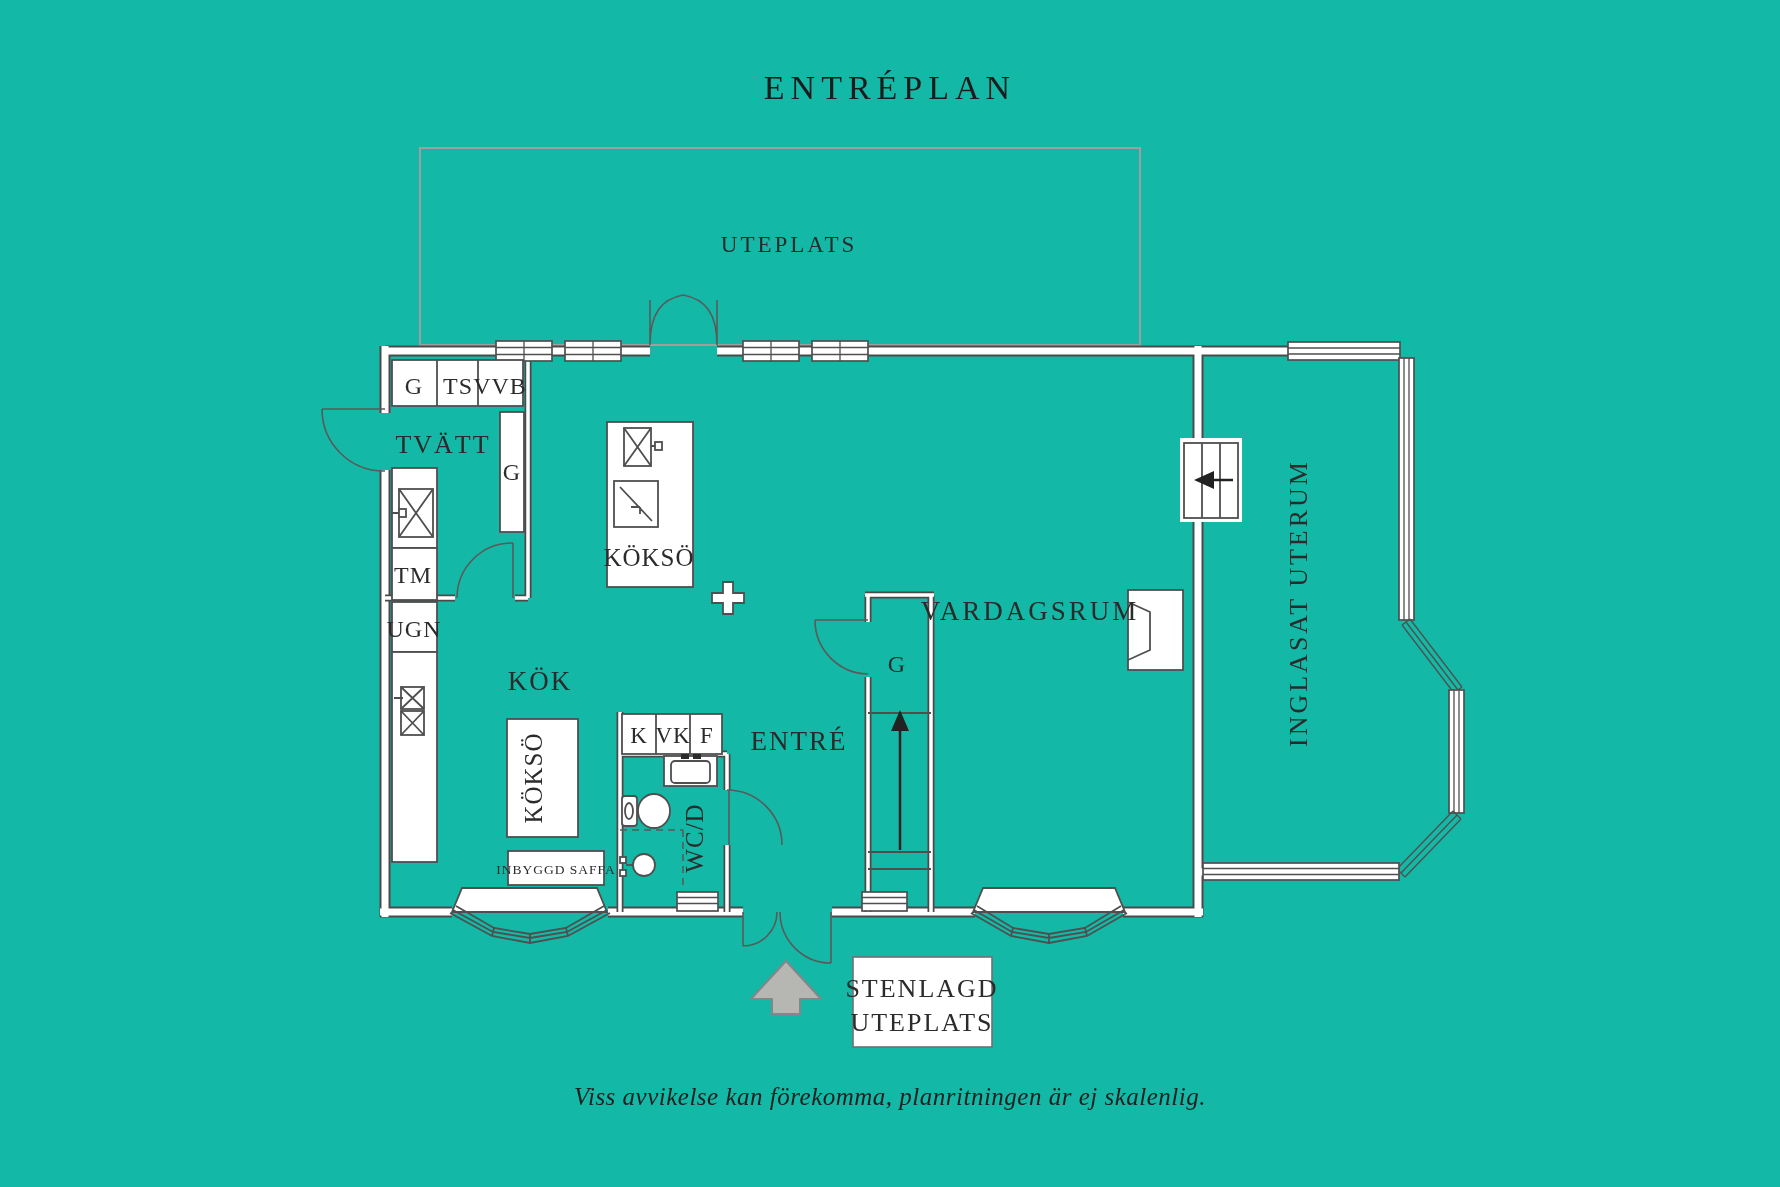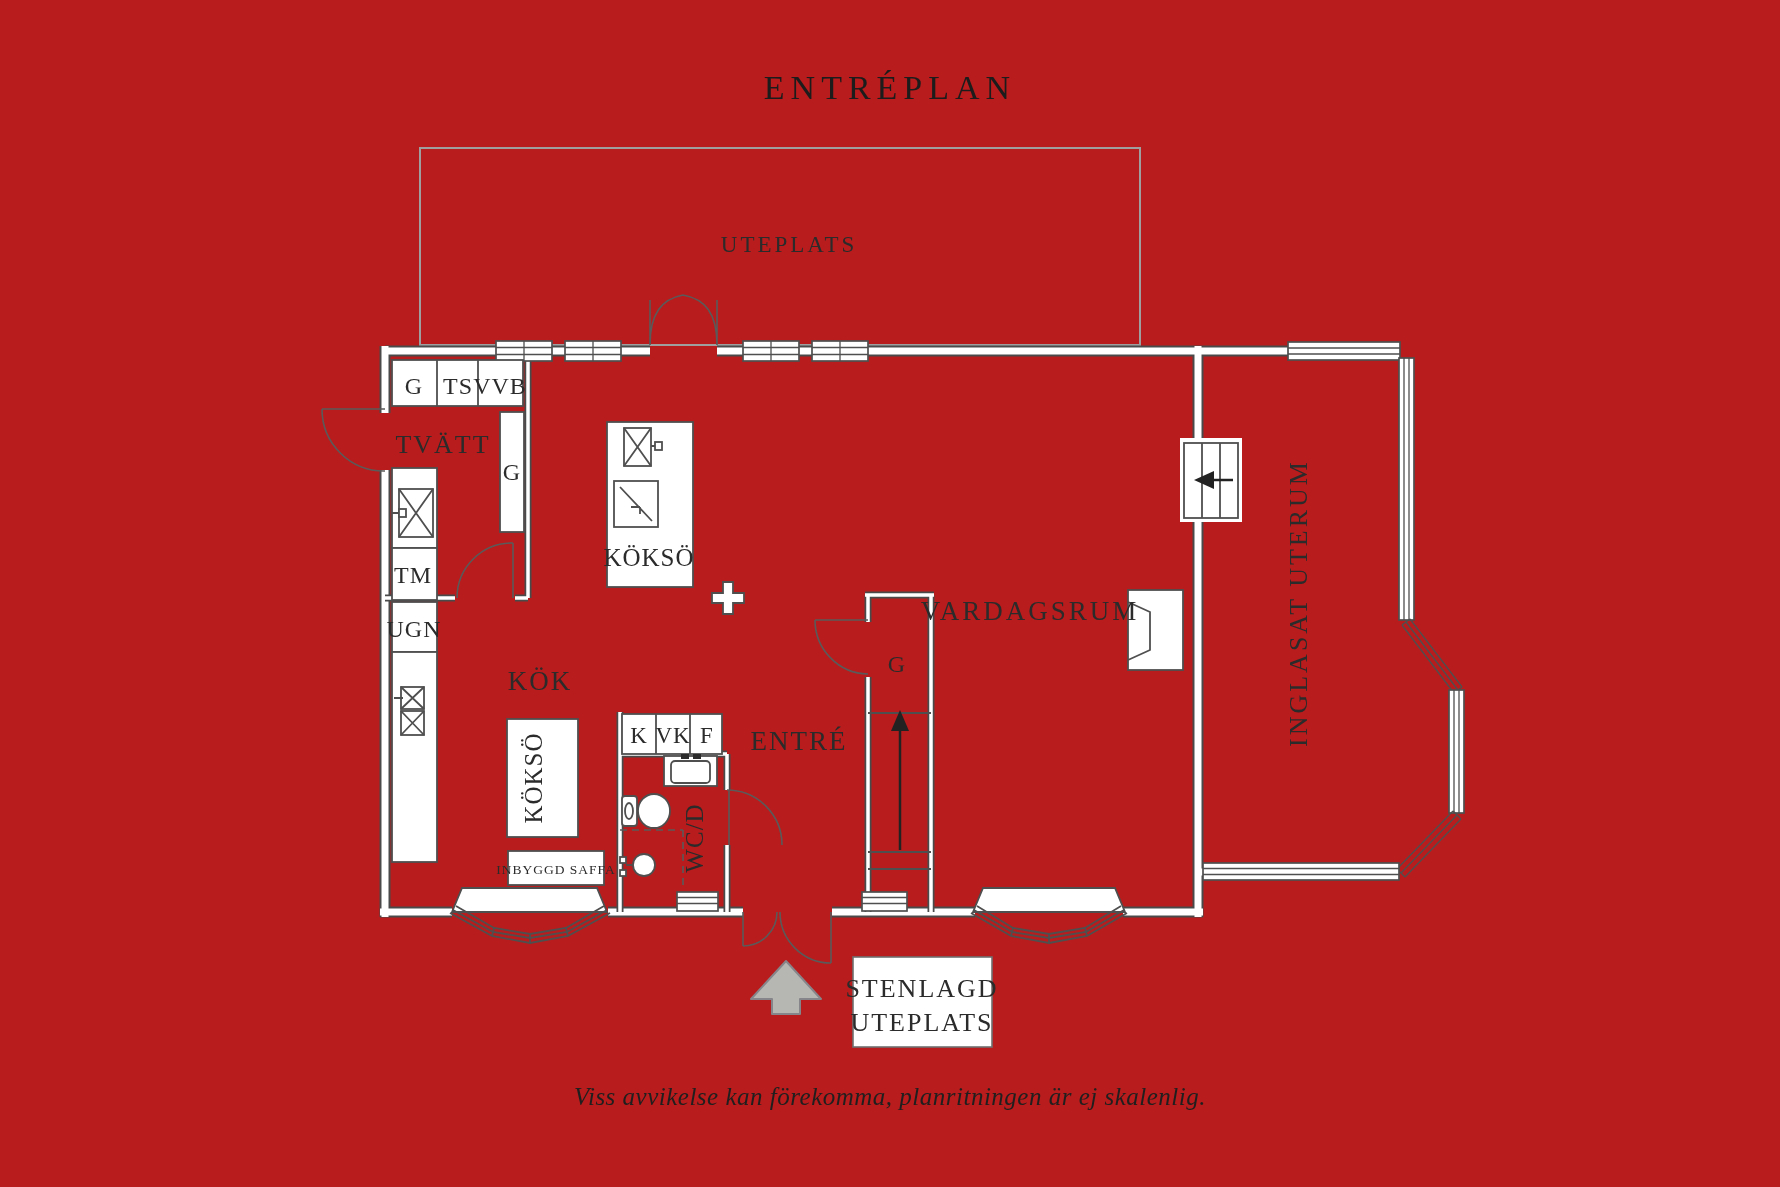--- a/index.html
+++ b/index.html
@@ -1,16 +1,16 @@
 <!DOCTYPE html>
 <html><head>
 <meta charset="utf-8">
 <style>
   html,body{margin:0;padding:0;background:#ffffff;}
-  #stage{position:relative;width:1780px;height:1187px;background:#b91c1c;overflow:hidden;
+  #stage{position:relative;width:1780px;height:1187px;background:#14b8a6;overflow:hidden;
          font-family:"Liberation Serif","DejaVu Serif",serif;}
   svg{position:absolute;left:0;top:0;}
   text{fill:#2b2b2b;}
   .title{font-size:34px;letter-spacing:6px;fill:#1c1c1c;}
   .room{font-size:27px;letter-spacing:2px;}
   .small{font-size:24px;letter-spacing:1px;}
   .tiny{font-size:13.5px;letter-spacing:1px;}
   .stone{font-size:26px;letter-spacing:2px;}
   .disclaimer{font-size:25px;font-style:italic;fill:#1f1f1f;letter-spacing:0.5px;}
   .wallD{stroke:#4a4a4a;stroke-width:11;fill:none;stroke-linecap:butt;}

